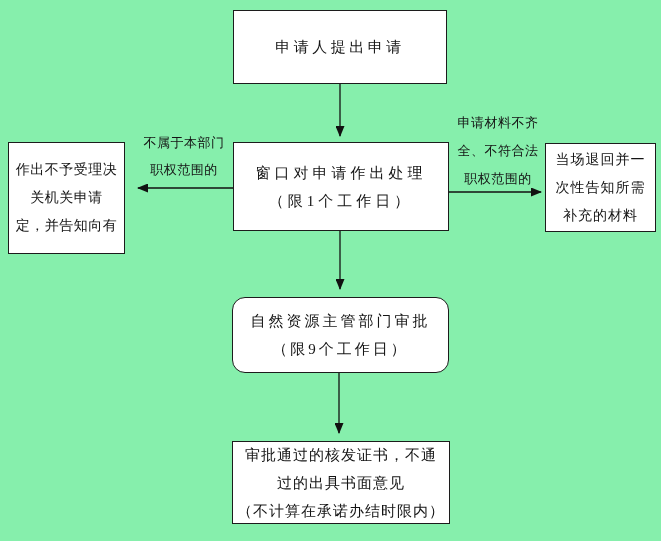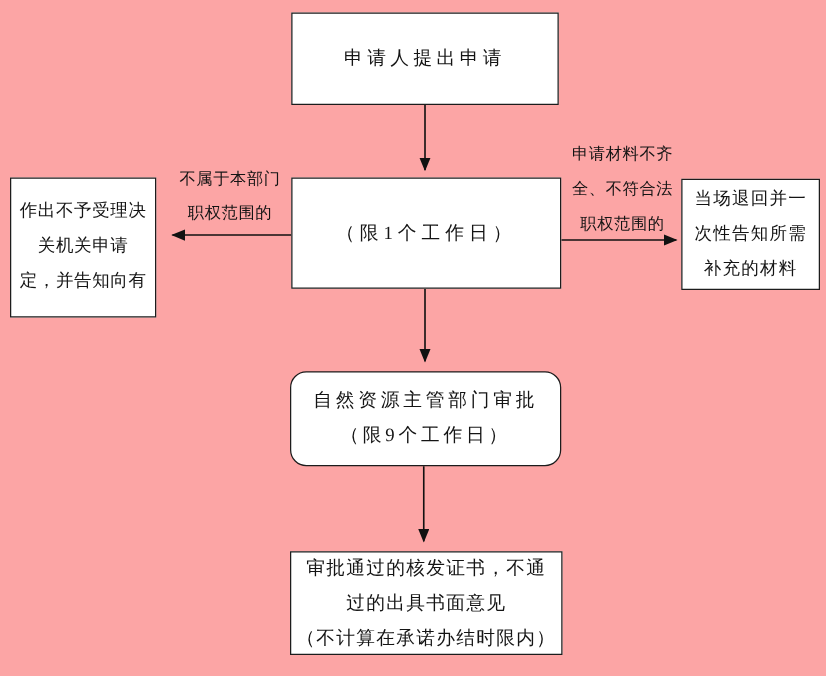--- a/index.html
+++ b/index.html
@@ -1,20 +1,20 @@
 <!DOCTYPE html>
 <html><head>
 <meta charset="utf-8">
 <style>
   html, body { margin: 0; padding: 0; background: #ffffff; }
   .canvas {
     position: relative;
     width: 661px;
     height: 541px;
-    background: #fca5a5;
+    background: #86efac;
     font-family: "Liberation Serif", "DejaVu Serif", serif;
     color: #141414;
   }
   .arrows {
     position: absolute;
     left: 0; top: 0;
     width: 661px; height: 541px;
     pointer-events: none;
   }
   .box {
@@ -64,20 +64,21 @@
     <line x1="449" y1="192" x2="541" y2="192" stroke="#111111" stroke-width="1.3" marker-end="url(#ah)"></line>
     <line x1="340" y1="231" x2="340" y2="289" stroke="#111111" stroke-width="1.3" marker-end="url(#ah)"></line>
     <line x1="339" y1="373" x2="339" y2="433" stroke="#111111" stroke-width="1.3" marker-end="url(#ah)"></line>
   </svg>
 
   <div class="box node-start">
     <div class="ln">申请人提出申请</div>
   </div>
 
   <div class="box node-window">
+    <div class="ln">窗口对申请作出处理</div>
     <div class="ln">（限1个工作日）</div>
   </div>
 
   <div class="box node-reject">
     <div class="ln">作出不予受理决</div>
     <div class="ln">关机关申请</div>
     <div class="ln">定，并告知向有</div>
   </div>
 
   <div class="box node-return">

